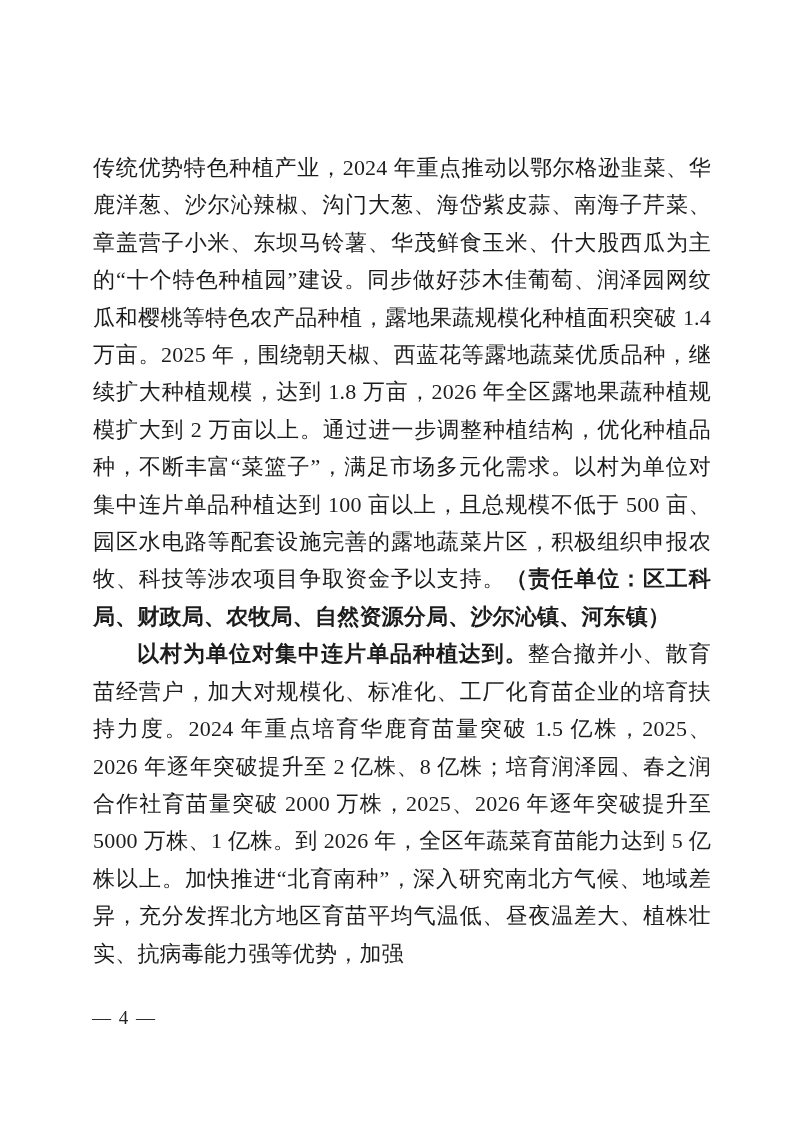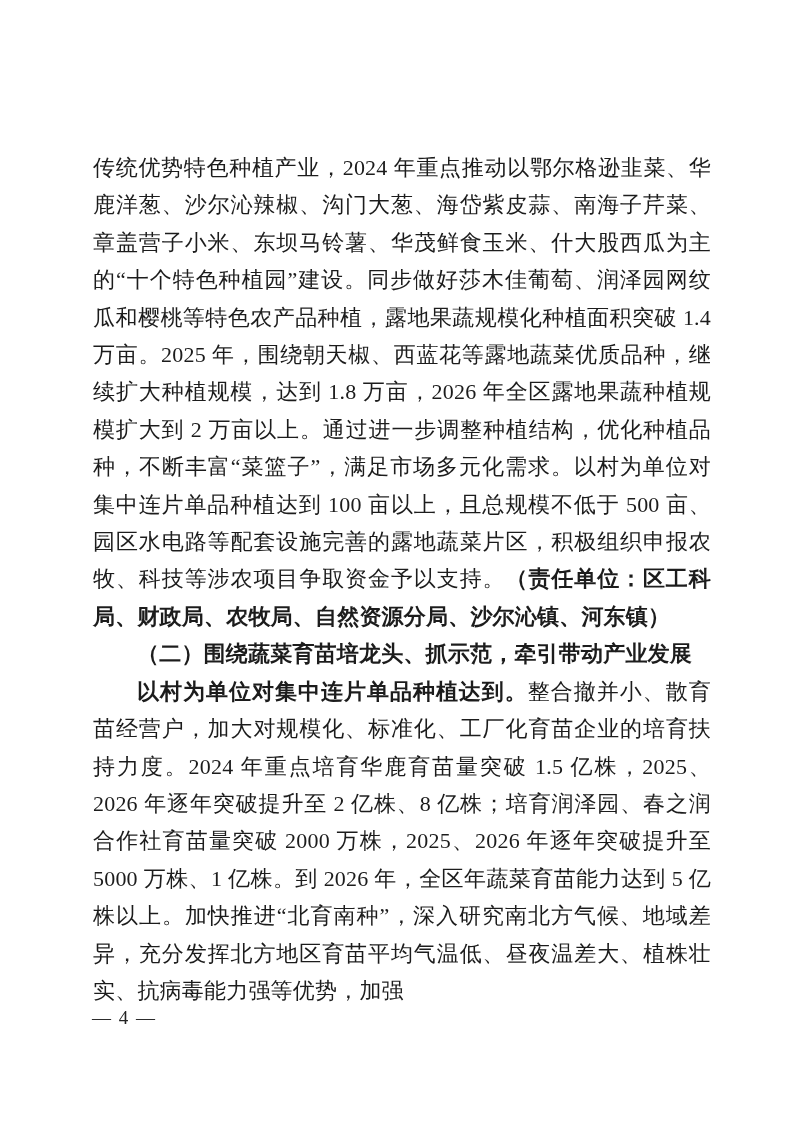--- a/index.html
+++ b/index.html
@@ -60,21 +60,20 @@
 </style>
 </head>
 <body>
 
 <div class="page">
 
   <div class="body-text">
 
     <p><span class="run-normal">传统优势特色种植产业，2024 年重点推动以鄂尔格逊韭菜、华鹿洋葱、沙尔沁辣椒、沟门大葱、海岱紫皮蒜、南海子芹菜、章盖营子小米、东坝马铃薯、华茂鲜食玉米、什大股西瓜为主的“十个特色种植园”建设。同步做好莎木佳葡萄、润泽园网纹瓜和樱桃等特色农产品种植，露地果蔬规模化种植面积突破 1.4 万亩。2025 年，围绕朝天椒、西蓝花等露地蔬菜优质品种，继续扩大种植规模，达到 1.8 万亩，2026 年全区露地果蔬种植规模扩大到 2 万亩以上。通过进一步调整种植结构，优化种植品种，不断丰富“菜篮子”，满足市场多元化需求。以村为单位对集中连片单品种植达到 100 亩以上，且总规模不低于 500 亩、园区水电路等配套设施完善的露地蔬菜片区，积极组织申报农牧、科技等涉农项目争取资金予以支持。</span><span class="run-kai-bold">（责任单位：区工科局、财政局、农牧局、自然资源分局、沙尔沁镇、河东镇）</span></p>
 
-    <p class="indent"><span class="run-bold">（二）围绕蔬菜育苗培龙头、抓示范，牵引带动产业发展</span></p>
 
     <p class="indent"><span class="run-bold">以村为单位对集中连片单品种植达到。</span><span class="run-normal">整合撤并小、散育苗经营户，加大对规模化、标准化、工厂化育苗企业的培育扶持力度。2024 年重点培育华鹿育苗量突破 1.5 亿株，2025、2026 年逐年突破提升至 2 亿株、8 亿株；培育润泽园、春之润合作社育苗量突破 2000 万株，2025、2026 年逐年突破提升至 5000 万株、1 亿株。到 2026 年，全区年蔬菜育苗能力达到 5 亿株以上。加快推进“北育南种”，深入研究南北方气候、地域差异，充分发挥北方地区育苗平均气温低、昼夜温差大、植株壮实、抗病毒能力强等优势，加强</span></p>
 
   </div>
 
   <div class="footer">— 4 —</div>
 
 </div>
 
 </body></html>

